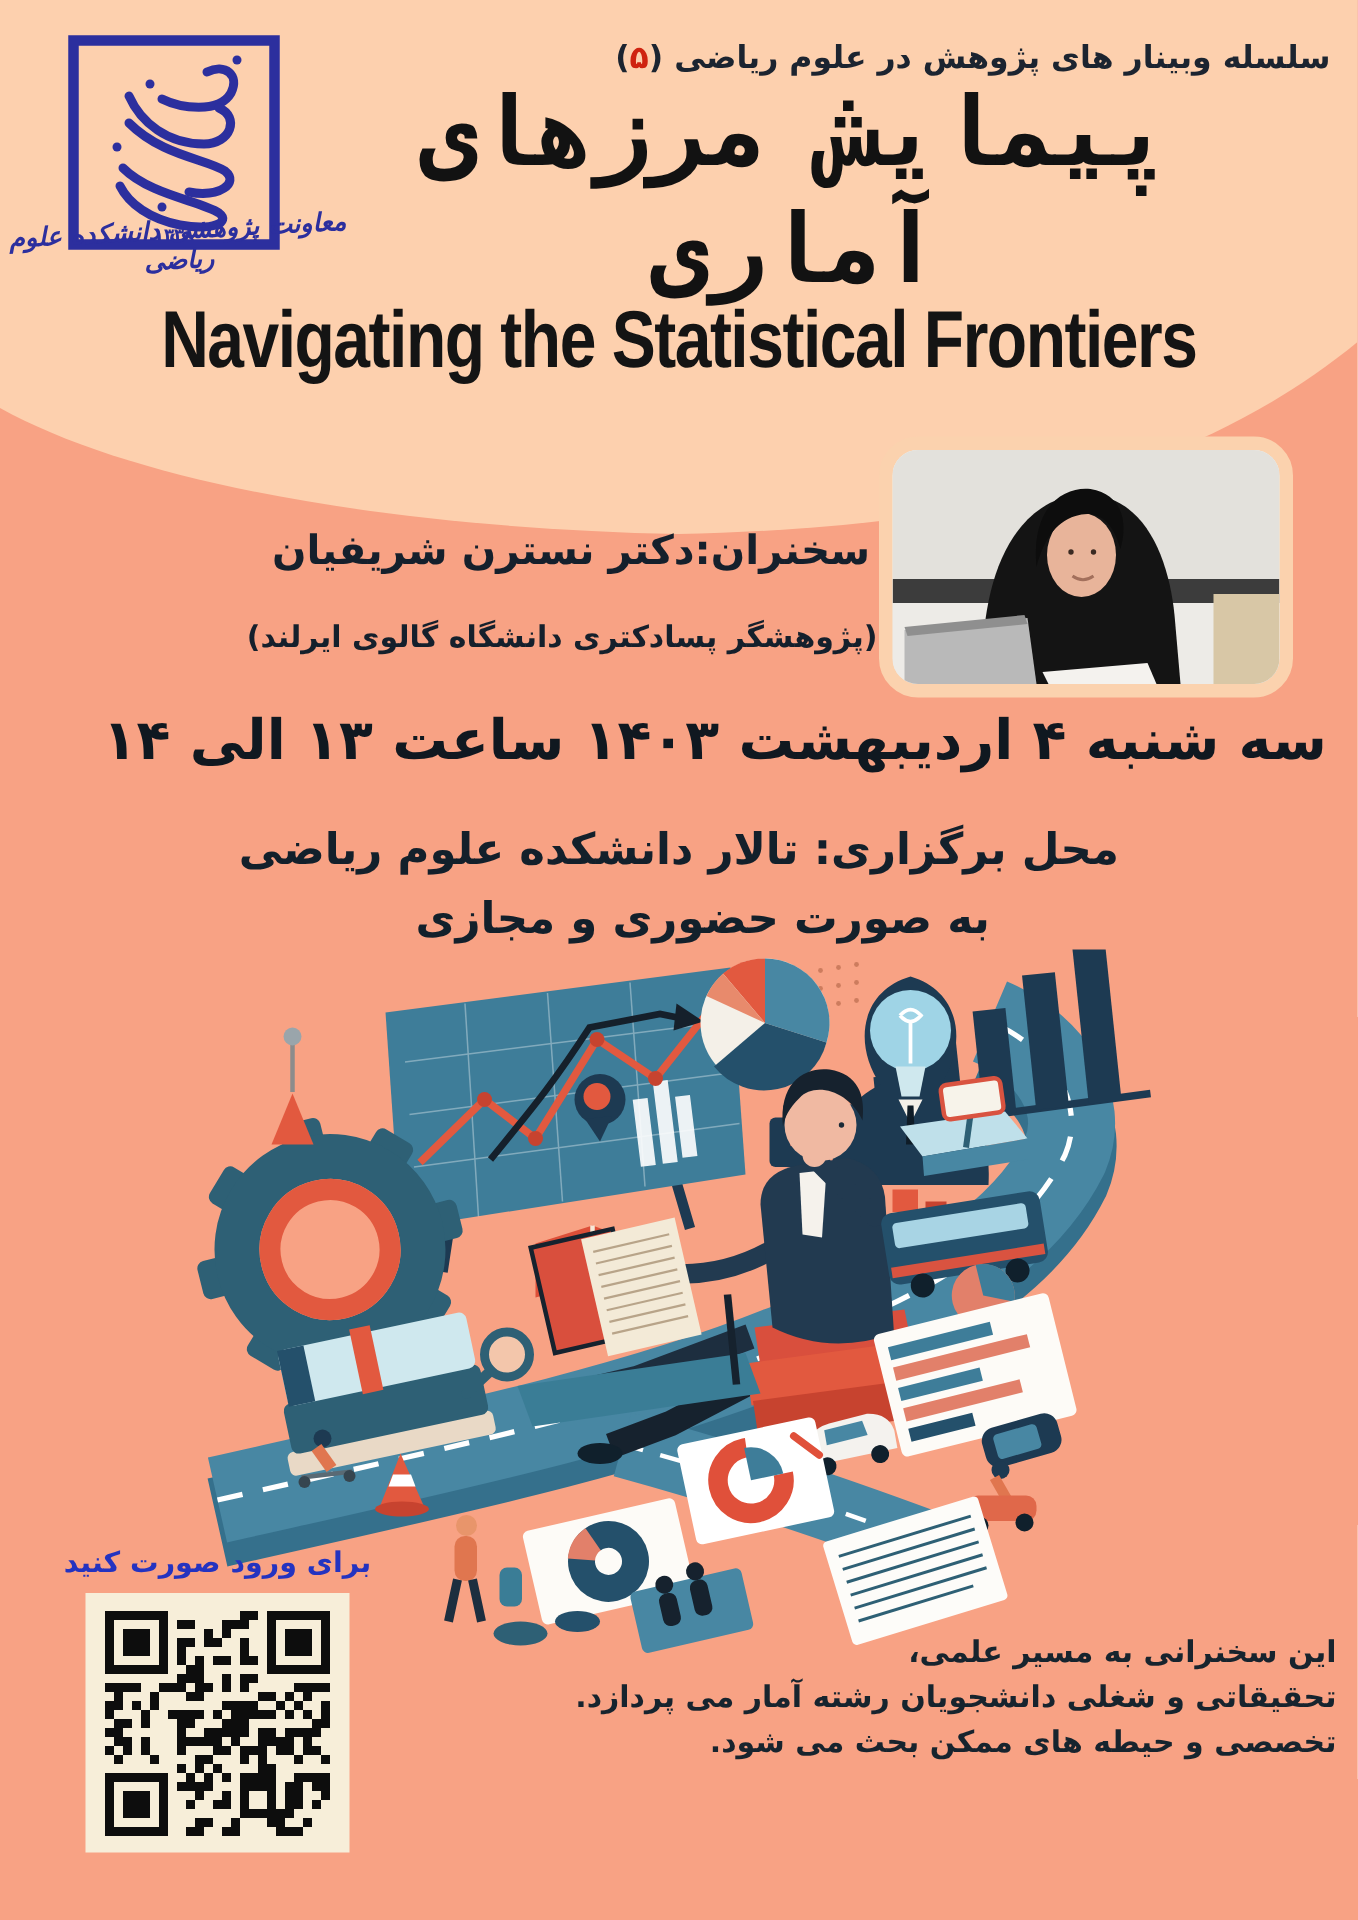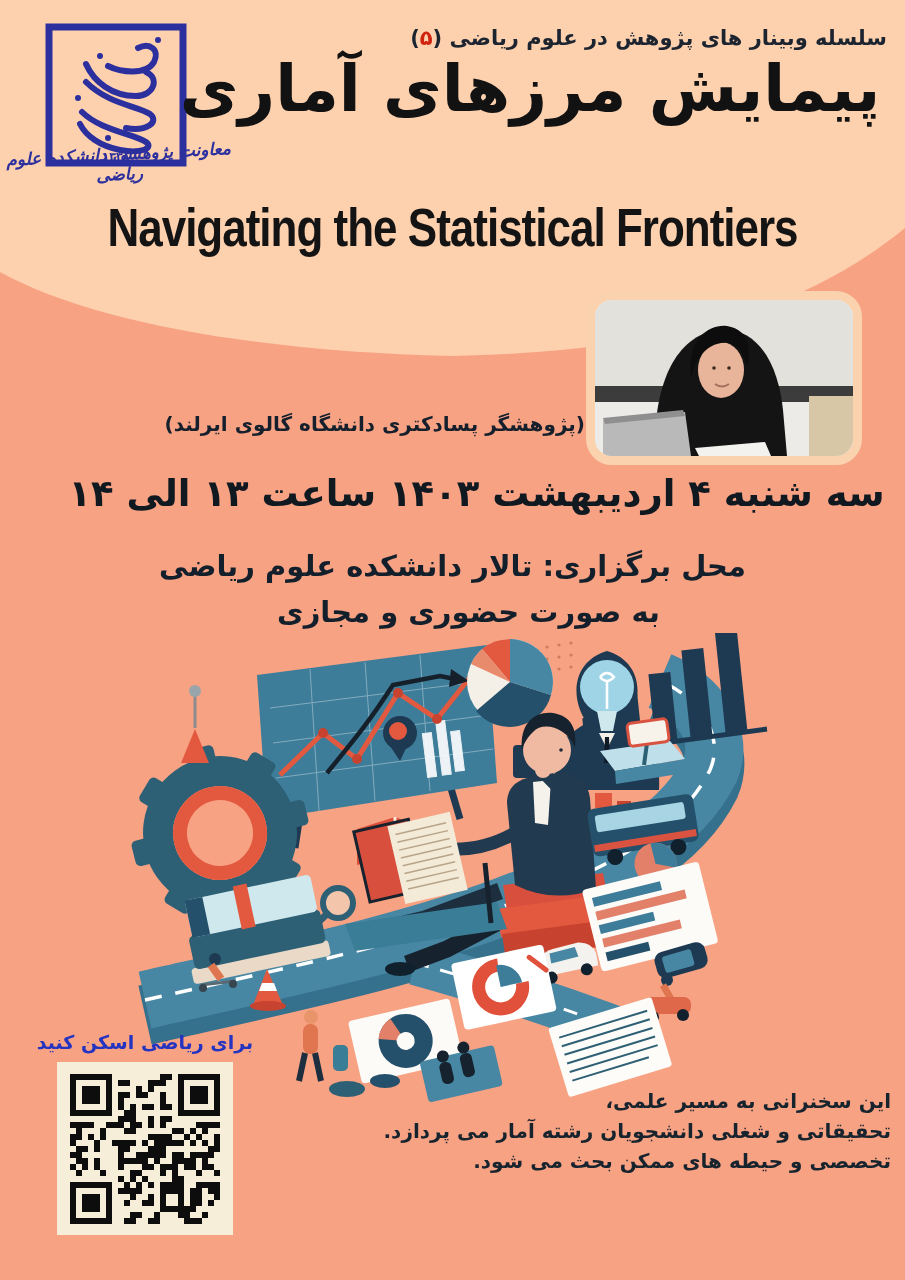--- a/index.html
+++ b/index.html
@@ -3,21 +3,21 @@
 <meta charset="utf-8">
 <style>
   html,body{margin:0;padding:0;}
   body{font-family:"DejaVu Sans",sans-serif;}
   .page{position:relative;width:905px;height:1280px;overflow:hidden;background:#f8a284;}
   .abs{position:absolute;}
   .bg{position:absolute;left:0;top:0;}
   .fa{direction:rtl;}
   .series{right:18px;top:26px;font-size:21px;font-weight:bold;color:#1c2430;}
   .series .num{color:#cf2310;}
-  .fa-title{left:170px;width:720px;top:52px;text-align:center;font-size:64px;font-weight:bold;color:#121212;letter-spacing:1px;}
+  .fa-title{left:170px;width:720px;top:52px;text-align:center;font-size:64px;font-weight:bold;color:#121212;letter-spacing:1px;font-family:Liberation Mono, monospace;}
   .en-title{left:0;width:905px;top:197px;text-align:center;font-size:44px;font-weight:bold;color:#141414;letter-spacing:-1px;transform:scaleY(1.22);transform-origin:top center;font-family:"Liberation Sans","DejaVu Sans",sans-serif;}
   .logo-caption{left:0px;top:144px;width:238px;text-align:center;font-size:17px;font-weight:bold;font-style:italic;color:#2c2f9e;transform:rotate(-3deg);}
   .photo-card{left:586px;top:291px;width:258px;height:156px;border:9px solid #fbd2ae;border-radius:26px;overflow:hidden;background:#eceae6;}
   .speaker1{right:325px;top:352px;font-size:27px;font-weight:bold;color:#15202c;}
   .speaker2{right:320px;top:412px;font-size:20px;font-weight:bold;color:#15202c;}
   .date-line{left:0;width:905px;top:472px;text-align:center;font-size:37px;font-weight:bold;color:#101820;margin-left:24px;}
   .venue1{left:0;width:905px;top:549px;text-align:center;font-size:29px;font-weight:bold;color:#13202b;}
   .venue2{left:16px;width:905px;top:595px;text-align:center;font-size:29px;font-weight:bold;color:#13202b;}
   .qr-label{left:28px;top:1031px;width:234px;text-align:center;font-size:19px;font-weight:bold;color:#2433c0;}
   .qr-card{left:57px;top:1062px;width:176px;height:173px;background:#f7eed9;display:flex;align-items:center;justify-content:center;}
@@ -71,20 +71,21 @@
       <path d="M96 78 C92 36 116 24 132 26 C156 30 156 52 152 66 C146 44 134 40 122 44 C108 48 100 62 96 78 Z" fill="#0d0d0d"></path>
       <circle cx="119" cy="68" r="1.8" fill="#3a2a22"></circle>
       <circle cx="134" cy="68" r="1.8" fill="#3a2a22"></circle>
       <path d="M120 84 Q127 89 134 84" stroke="#a3705c" stroke-width="2" fill="none"></path>
       <path d="M8 120 L90 112 L96 156 L8 156 Z" fill="#b9b9b9"></path>
       <path d="M8 118 L88 110 L90 116 L10 124 Z" fill="#8f8f8f"></path>
       <path d="M100 148 L170 142 L176 156 L104 156 Z" fill="#f4f2ee"></path>
     </svg>
   </div>
 
+  <div class="abs fa speaker1">سخنران:دکتر نسترن شریفیان</div>
   <div class="abs fa speaker2">(پژوهشگر پسادکتری دانشگاه گالوی ایرلند)</div>
 
   <div class="abs fa date-line">سه شنبه ۴ اردیبهشت ۱۴۰۳ ساعت ۱۳ الی ۱۴</div>
   <div class="abs fa venue1">محل برگزاری: تالار دانشکده علوم ریاضی</div>
   <div class="abs fa venue2">به صورت حضوری و مجازی</div>
 
   <svg class="abs" style="left:95px;top:633px" width="720" height="485" viewBox="0 0 720 485">
 
     <g>
       <path d="M50,374 C205,339 325,314 425,274 C515,242 585,204 615,144 C630,109 605,72 565,55" fill="none" stroke="#35708c" stroke-width="60" transform="translate(0,8)"></path>
@@ -354,21 +355,21 @@
     <g>
       <rect x="238" y="412" width="15" height="26" rx="5" fill="#3a7d96"></rect>
       <ellipse cx="252" cy="456" rx="18" ry="8" fill="#2e6075"></ellipse>
       <ellipse cx="290" cy="448" rx="15" ry="7" fill="#24506b"></ellipse>
       <circle cx="216" cy="384" r="7" fill="#e8956b"></circle>
       <rect x="208" y="391" width="15" height="30" rx="7" fill="#e0764f"></rect>
       <path d="M210,420 L204,448 M220,420 L226,448" stroke="#1d2e3f" stroke-width="6"></path>
     </g>
   </svg>
 
-  <div class="abs fa qr-label">برای ریاضی اسکن کنید</div>
+  <div class="abs fa qr-label">برای ورود صورت کنید</div>
   <div class="abs qr-card">
     <svg id="qr-svg" width="150" height="150" viewBox="0 0 25 25" shape-rendering="crispEdges">
         <rect x="15" y="0" width="1" height="1" fill="#0d0d0d"></rect>
         <rect x="16" y="0" width="1" height="1" fill="#0d0d0d"></rect>
         <rect x="8" y="1" width="1" height="1" fill="#0d0d0d"></rect>
         <rect x="9" y="1" width="1" height="1" fill="#0d0d0d"></rect>
         <rect x="13" y="1" width="1" height="1" fill="#0d0d0d"></rect>
         <rect x="14" y="1" width="1" height="1" fill="#0d0d0d"></rect>
         <rect x="15" y="1" width="1" height="1" fill="#0d0d0d"></rect>
         <rect x="11" y="2" width="1" height="1" fill="#0d0d0d"></rect>

